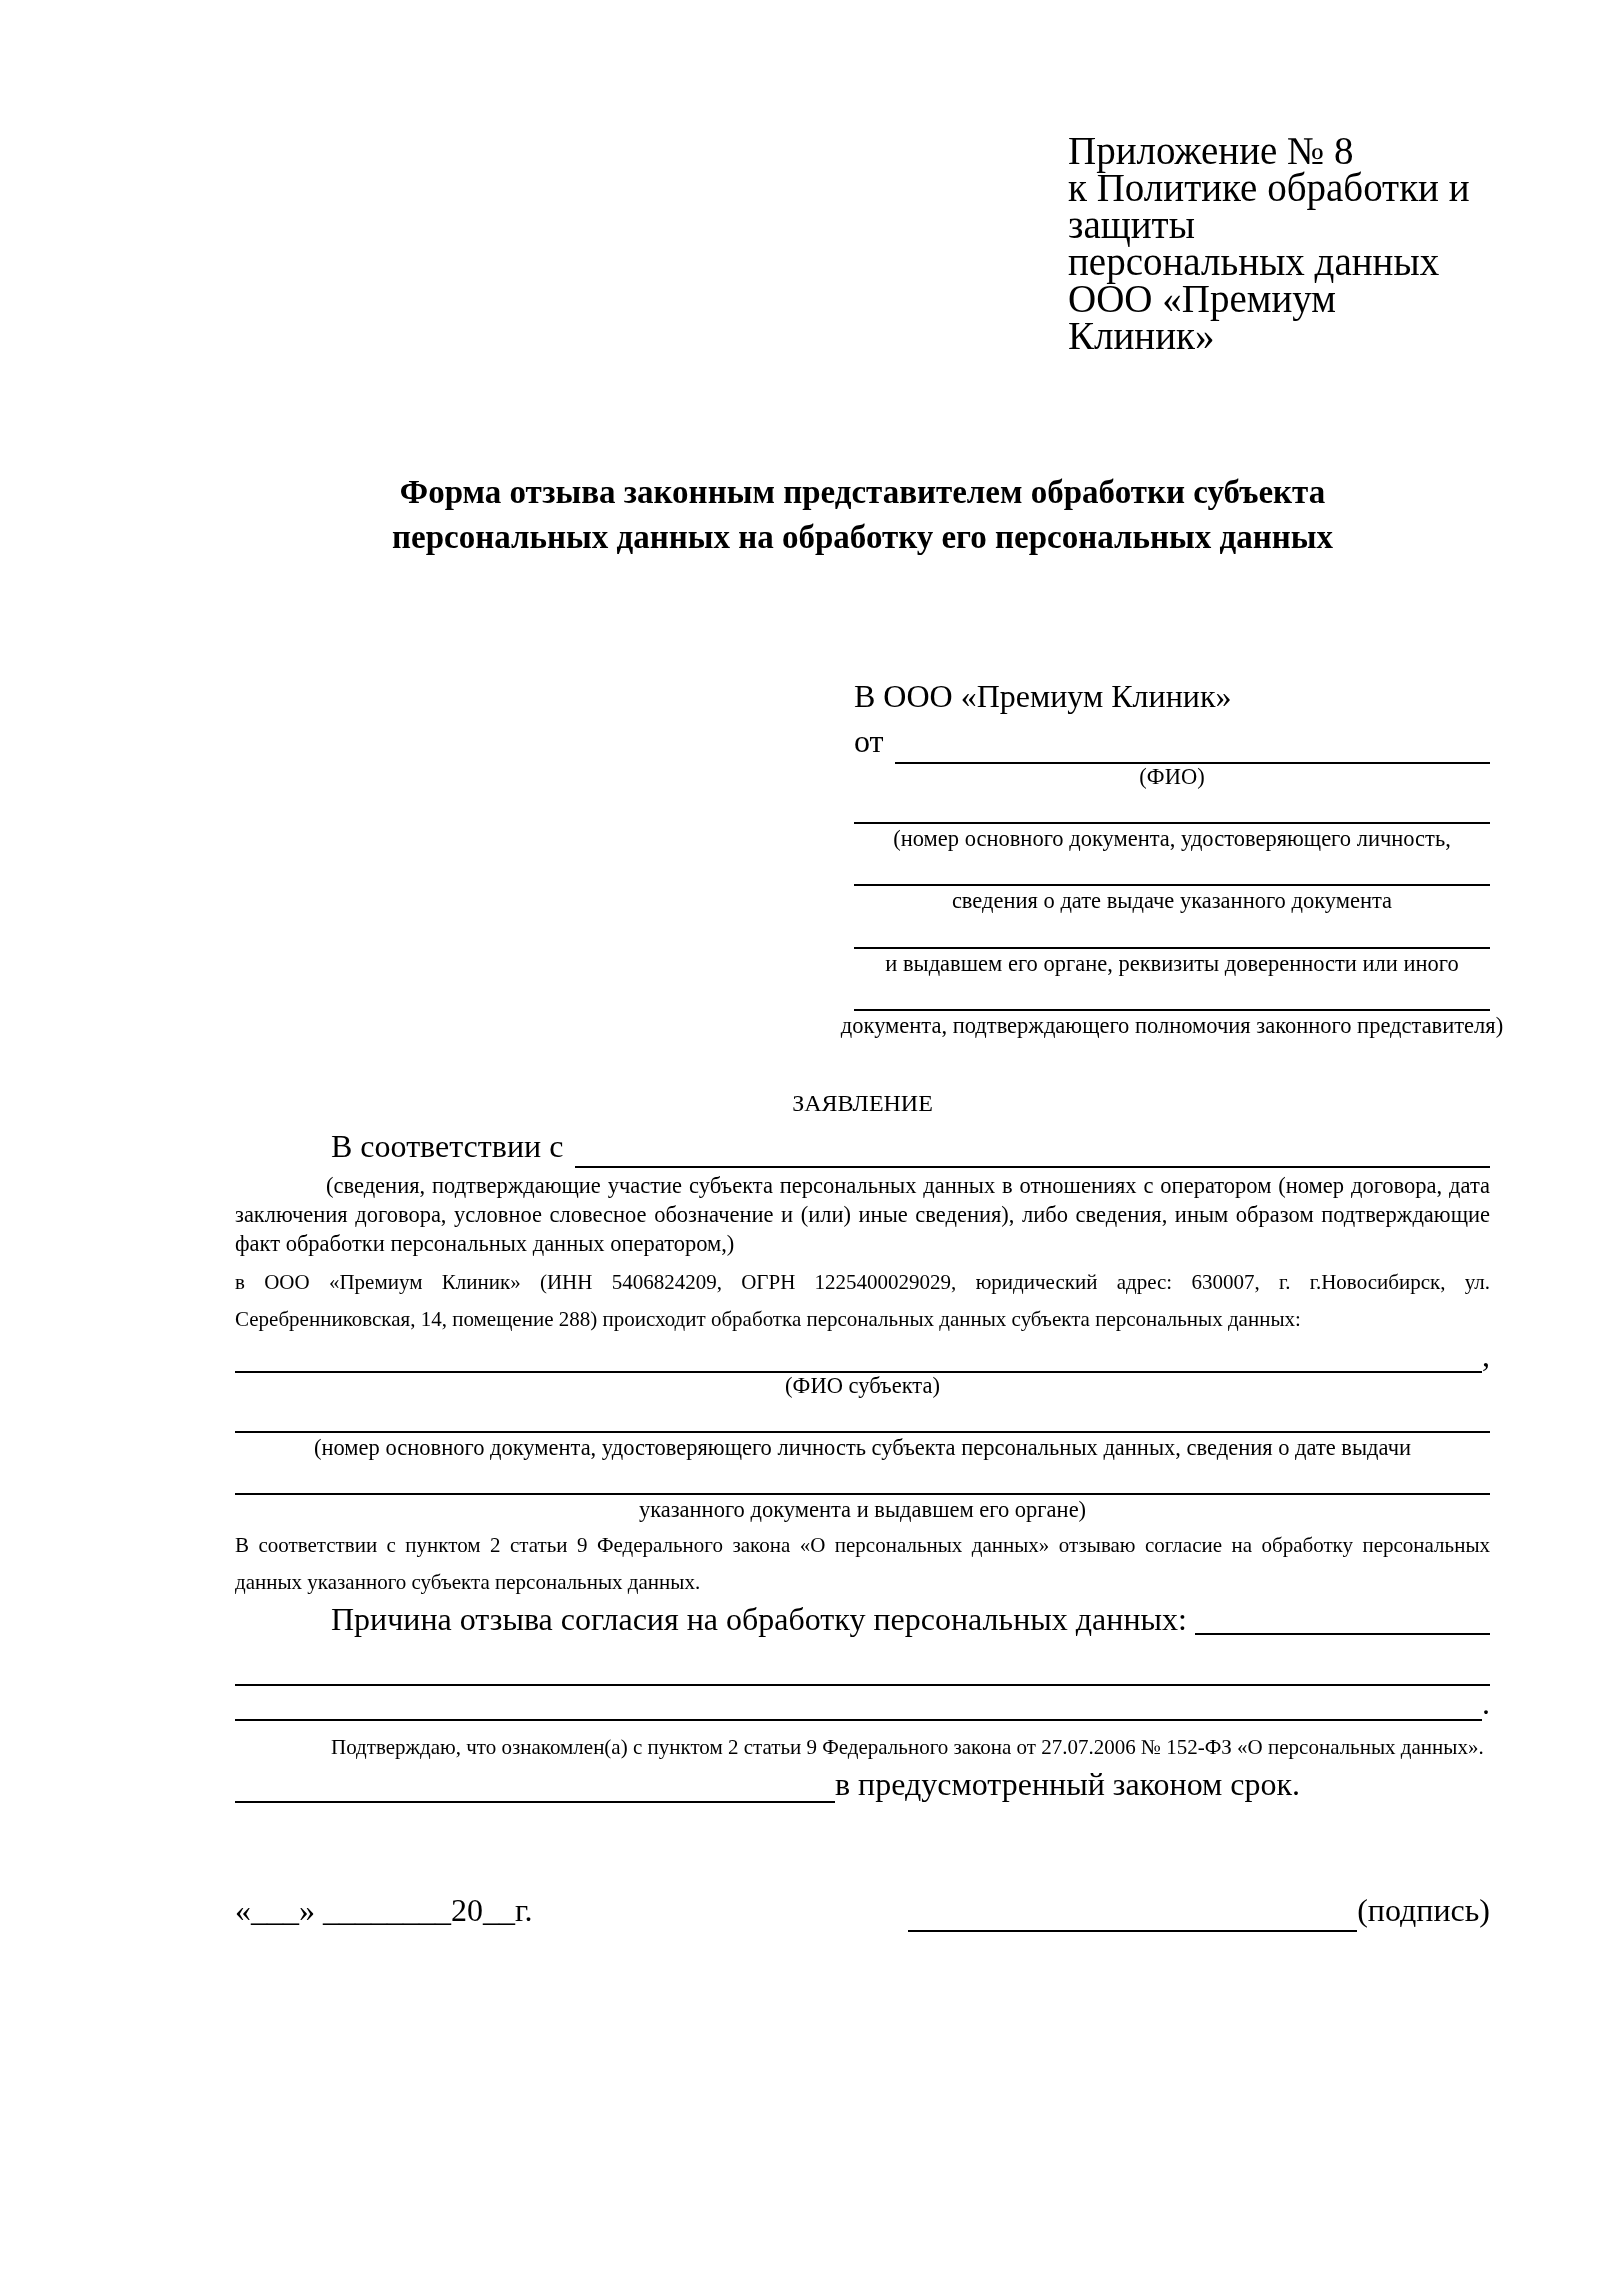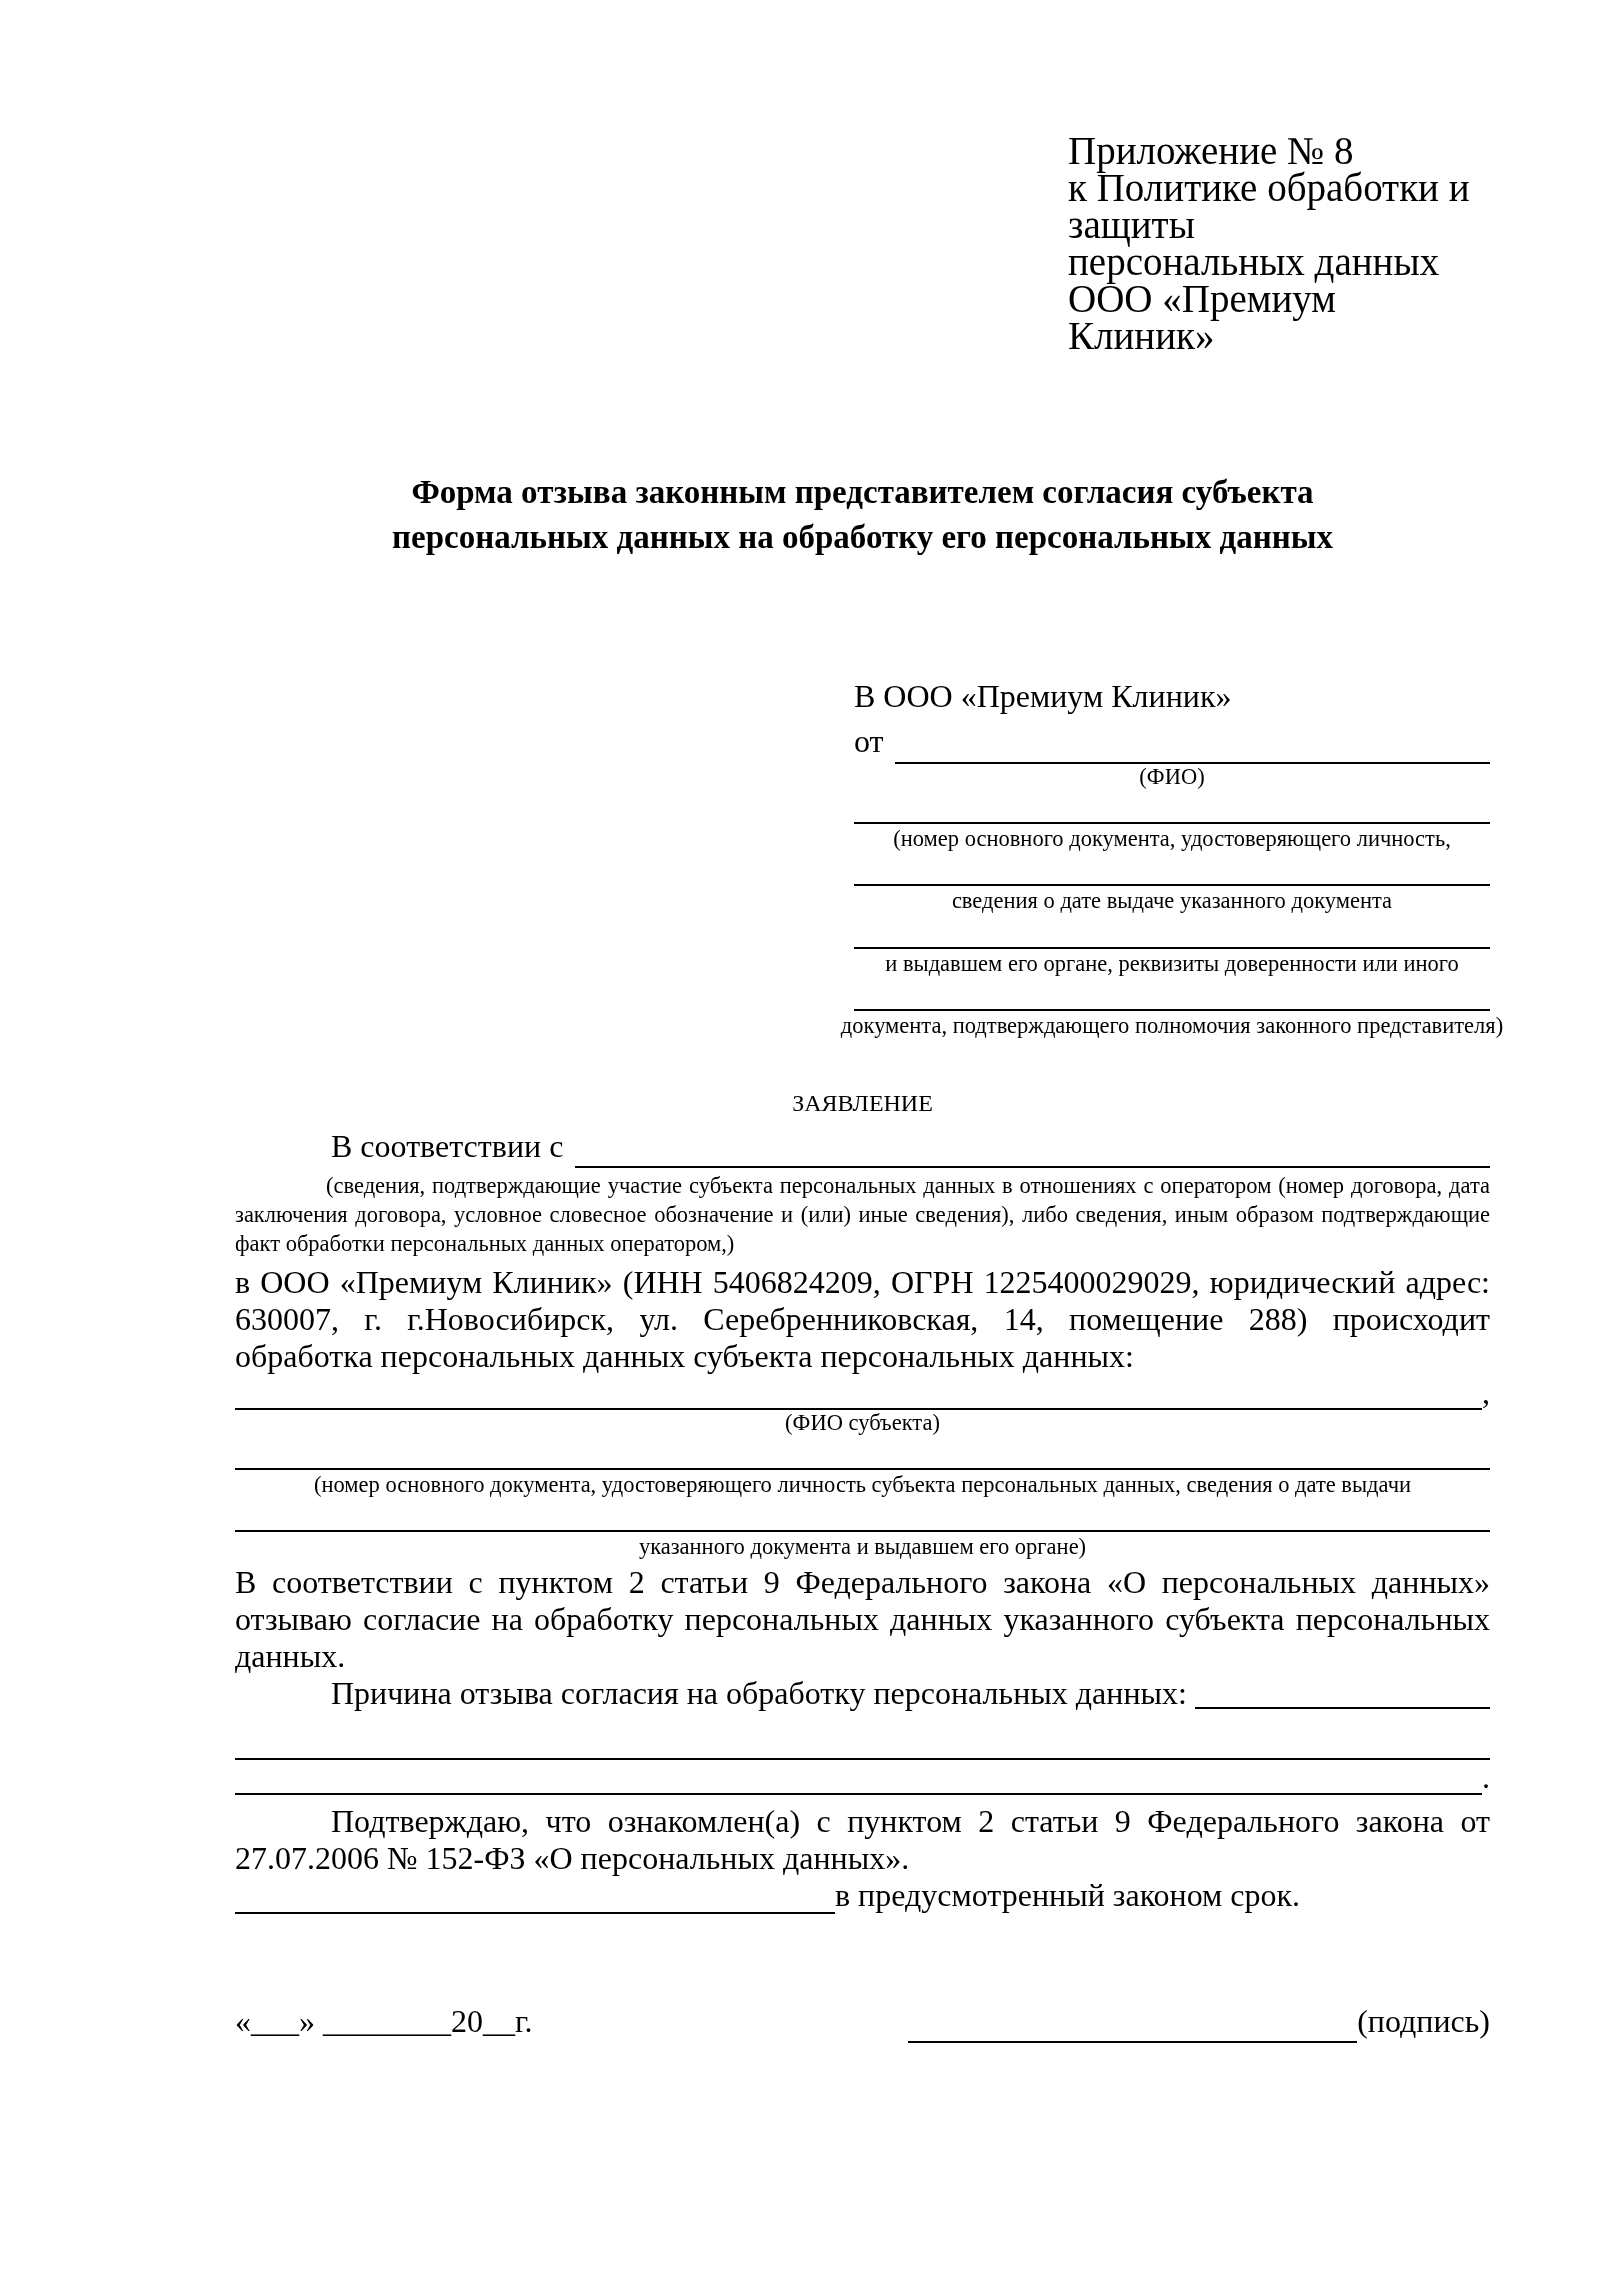--- a/index.html
+++ b/index.html
@@ -24,21 +24,21 @@
   .addr-row{display:flex;align-items:flex-end;}
   .fill{flex:1 1 auto;border-bottom:2.9px solid #000;margin-left:11.8px;height:37px;}
   .cap{display:flex;justify-content:center;font-size:22.5px;line-height:25.5px;white-space:nowrap;}
   .afield .aline{height:32px;border-bottom:2.9px solid #000;}
   .afield .cap{margin-top:2px;margin-bottom:1px;}
   
   .heading{margin-top:43px;text-align:center;font-size:24px;line-height:43px;}
   .intro{display:flex;align-items:flex-end;font-size:32px;line-height:43px;}
   .intro .lead{margin-left:96px;white-space:nowrap;}
   .small-note{margin-top:3.9px;font-size:22.5px;line-height:29px;text-align:justify;text-indent:91px;}
-  .body-par{font-size:32px;line-height:37px;text-align:justify;font-family:Liberation Serif, serif;}
+  .body-par{font-size:21px;line-height:37px;text-align:justify;font-family:Liberation Serif, serif;}
   .op-par{margin-top:5.9px;}
   .punct-row{display:flex;align-items:flex-end;font-size:32px;line-height:35px;}
   .punct-row .wline{flex:1 1 auto;border-bottom:2.9px solid #000;height:27.4px;}
   .fio-row{margin-top:0px;}
   .wfield .aline{height:32px;border-bottom:2.9px solid #000;}
   .wfield .cap{margin-top:2px;margin-bottom:1px;}
   .withdraw{margin-top:3.9px;}
   .reason{display:flex;align-items:center;font-size:32px;line-height:37px;}
   .reason .lead{margin-left:96px;white-space:nowrap;}
   .reason .fill{margin-left:7.8px;height:29px;}
@@ -60,21 +60,21 @@
 <div class="page">
 
   <div class="hdr">
     <div>Приложение № 8</div>
     <div>к Политике обработки и защиты</div>
     <div>персональных данных</div>
     <div>ООО «Премиум Клиник»</div>
   </div>
 
   <div class="title">
-    <div>Форма отзыва законным представителем согласия субъекта</div>
+    <div>Форма отзыва законным представителем обработки субъекта</div>
     <div>персональных данных на обработку его персональных данных</div>
   </div>
 
   <div class="addr">
     <div>В ООО «Премиум Клиник»</div>
     <div class="addr-row">
       <span>от</span>
       <span class="fill"></span>
     </div>
     <div class="cap">(ФИО)</div>

